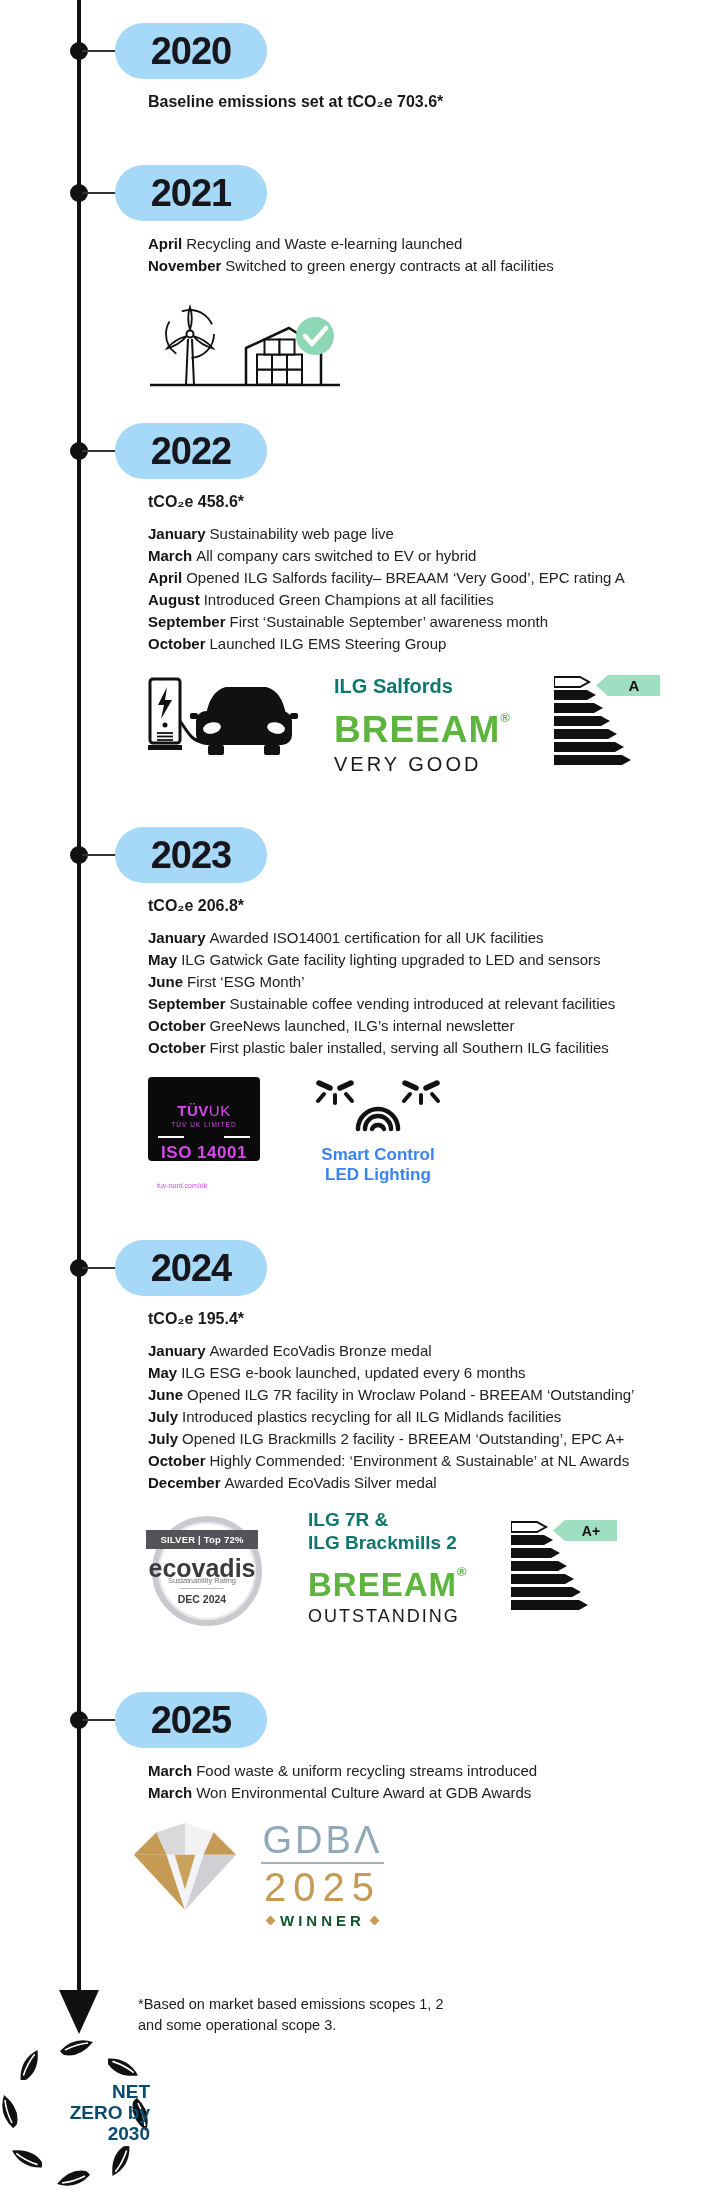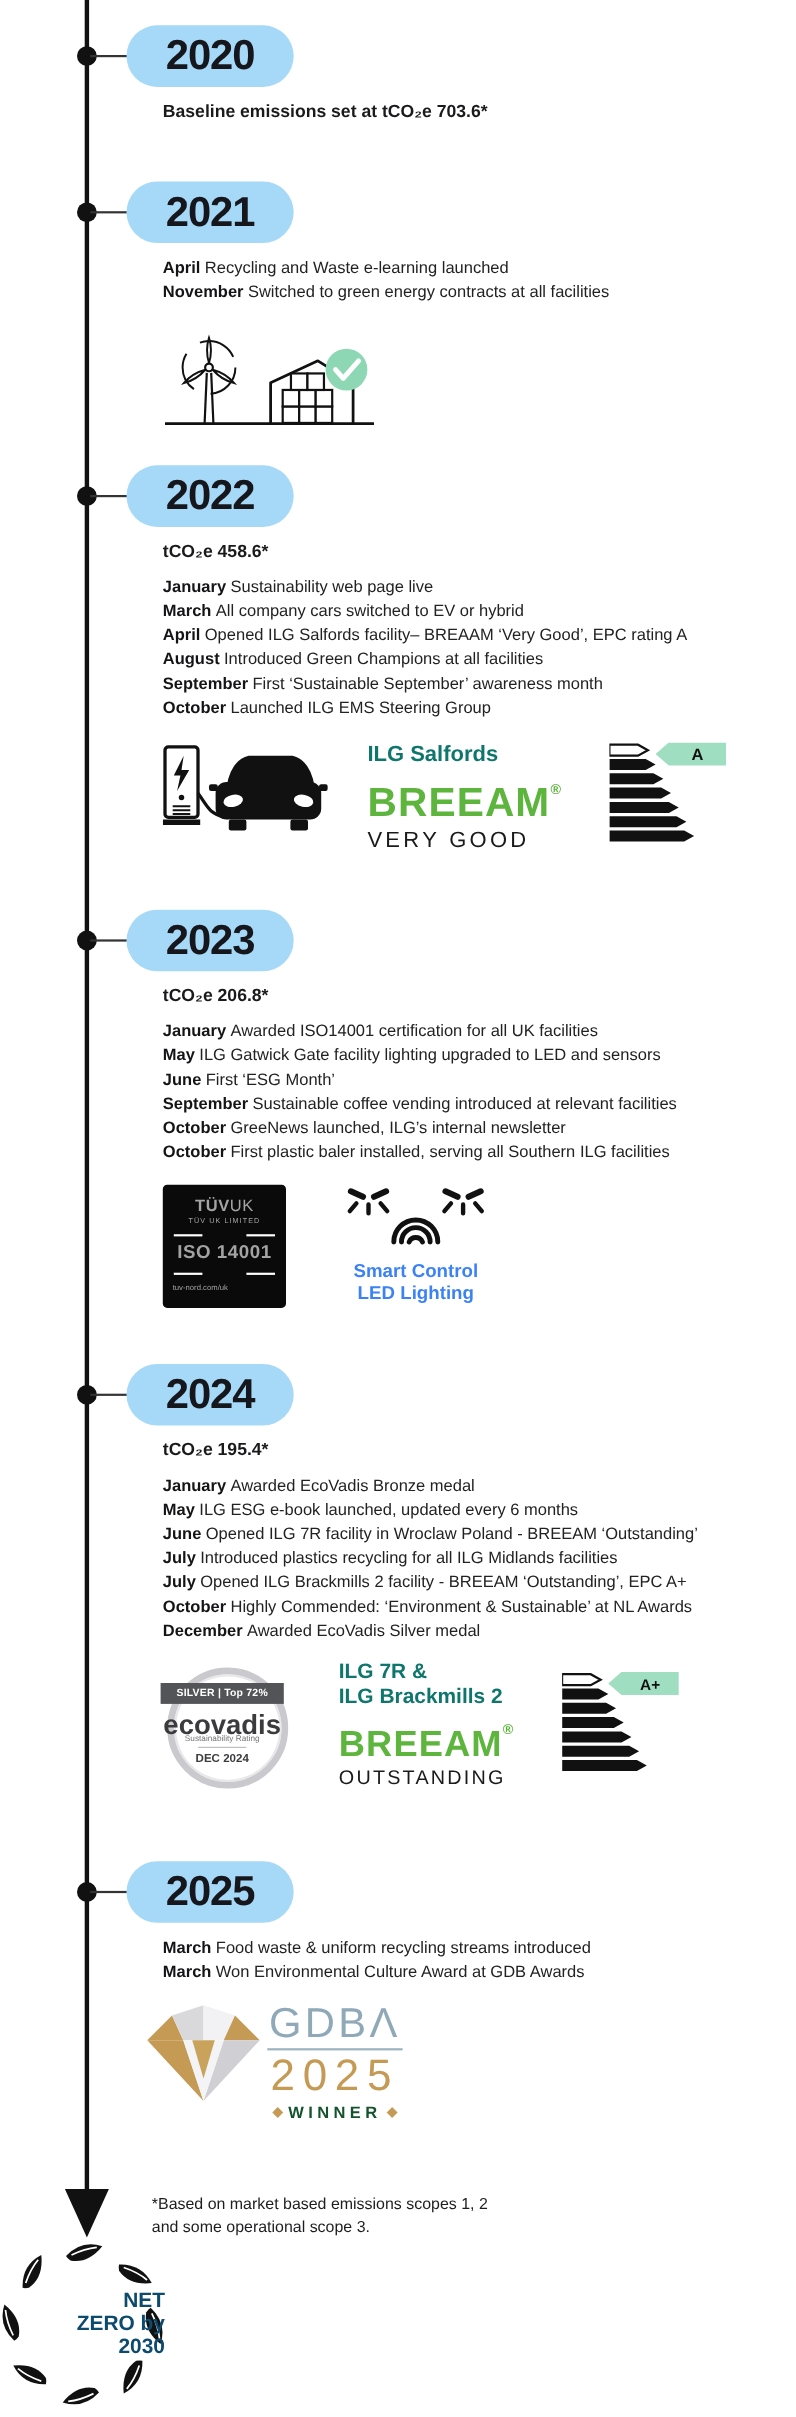--- a/index.html
+++ b/index.html
@@ -24,21 +24,21 @@
   .iconrow{margin:20px 0 0 33px;display:flex;align-items:flex-start;}
   
   .btitle{font-size:20px;font-weight:800;color:#0f766e;line-height:23px;}
   .breeam{font-size:37px;font-weight:600;letter-spacing:1px;color:#5eb53e;line-height:40px;}
   .breeam sup{font-size:13px;vertical-align:20px;}
   .blevel{font-size:20px;font-weight:500;letter-spacing:3px;color:#1a1a1c;margin-top:3px;}
   .breeam-sm{font-size:33px;line-height:36px;}
   .btitle-sm{font-size:19px;line-height:23px;}
   .blevel-sm{font-size:18px;letter-spacing:2px;}
   
-  .iso{width:112px;height:112px;background:#0a0a0a;border-radius:4px;color:#a3a3a3;text-align:center;padding-top:11px;box-sizing:border-box;}
+  .iso{width:112px;height:84px;background:#0a0a0a;border-radius:4px;color:#d946ef;text-align:center;padding-top:25px;box-sizing:border-box;}
   .iso .b1{font-size:15px;letter-spacing:.5px;}
   .iso .b1 .bold{font-weight:800;}
   .iso .b2{font-size:6.5px;letter-spacing:1px;margin-top:2px;}
   .iso .dashes{display:flex;justify-content:space-between;padding:0 10px;margin:8px 0 5px;}
   .iso .dashes i{display:block;width:26px;height:2px;background:#fff;}
   .iso .code{font-size:17px;font-weight:800;letter-spacing:.5px;}
   .iso .url{font-size:7px;text-align:left;padding-left:9px;margin-top:9px;}
   
   .ledblock{margin-left:38px;width:160px;text-align:center;}
   .ledtext{font-size:17px;font-weight:800;line-height:20px;color:#3b82f6;margin-top:6px;}
@@ -47,21 +47,21 @@
   .medal .ring{position:absolute;left:4px;top:2px;width:98px;height:98px;border-radius:50%;
                border:6px solid #c9c9ce;background:#fff;box-shadow:inset 0 0 0 2px #e8e8ea;}
   .medal .banner{position:absolute;left:-2px;top:16px;width:112px;height:19px;background:#535457;color:#fff;
                  font-size:9.5px;font-weight:700;text-align:center;line-height:19px;letter-spacing:.2px;}
   .medal .name{position:absolute;top:40px;left:0;width:108px;text-align:center;font-size:25px;font-weight:800;color:#3b3b3e;}
   .medal .sub{position:absolute;top:62px;left:0;width:108px;text-align:center;font-size:7.5px;color:#76767a;}
   .medal .rule{position:absolute;top:74px;left:32px;width:44px;height:1px;background:#b9b9bd;}
   .medal .date{position:absolute;top:79px;left:0;width:108px;text-align:center;font-size:10.5px;font-weight:800;color:#3b3b3e;}
   
   .gdba{display:flex;align-items:flex-start;margin-left:18px;}
-  .gdba-text{margin-left:6px;text-align:center;}
+  .gdba-text{margin-left:24px;text-align:center;}
   .gdba-name{font-size:38px;font-weight:300;letter-spacing:3px;color:#8fa9b8;line-height:40px;
              border-bottom:2px solid #9db3c0;padding-bottom:2px;}
   .gdba-year{font-size:40px;font-weight:400;letter-spacing:7px;color:#c49a55;line-height:46px;}
   .gdba-winner{display:flex;align-items:center;justify-content:center;font-size:15px;font-weight:700;
                letter-spacing:4px;color:#14532d;margin-top:2px;}
   .gdba-winner i{display:block;width:7px;height:7px;background:#c49a55;transform:rotate(45deg);margin:0 6px;}
   
   .footnote{position:absolute;left:138px;top:1994px;font-size:14.5px;line-height:21px;color:#1d1d1f;}
   
   .netzero{position:absolute;left:0;top:2037px;width:150px;height:150px;}

